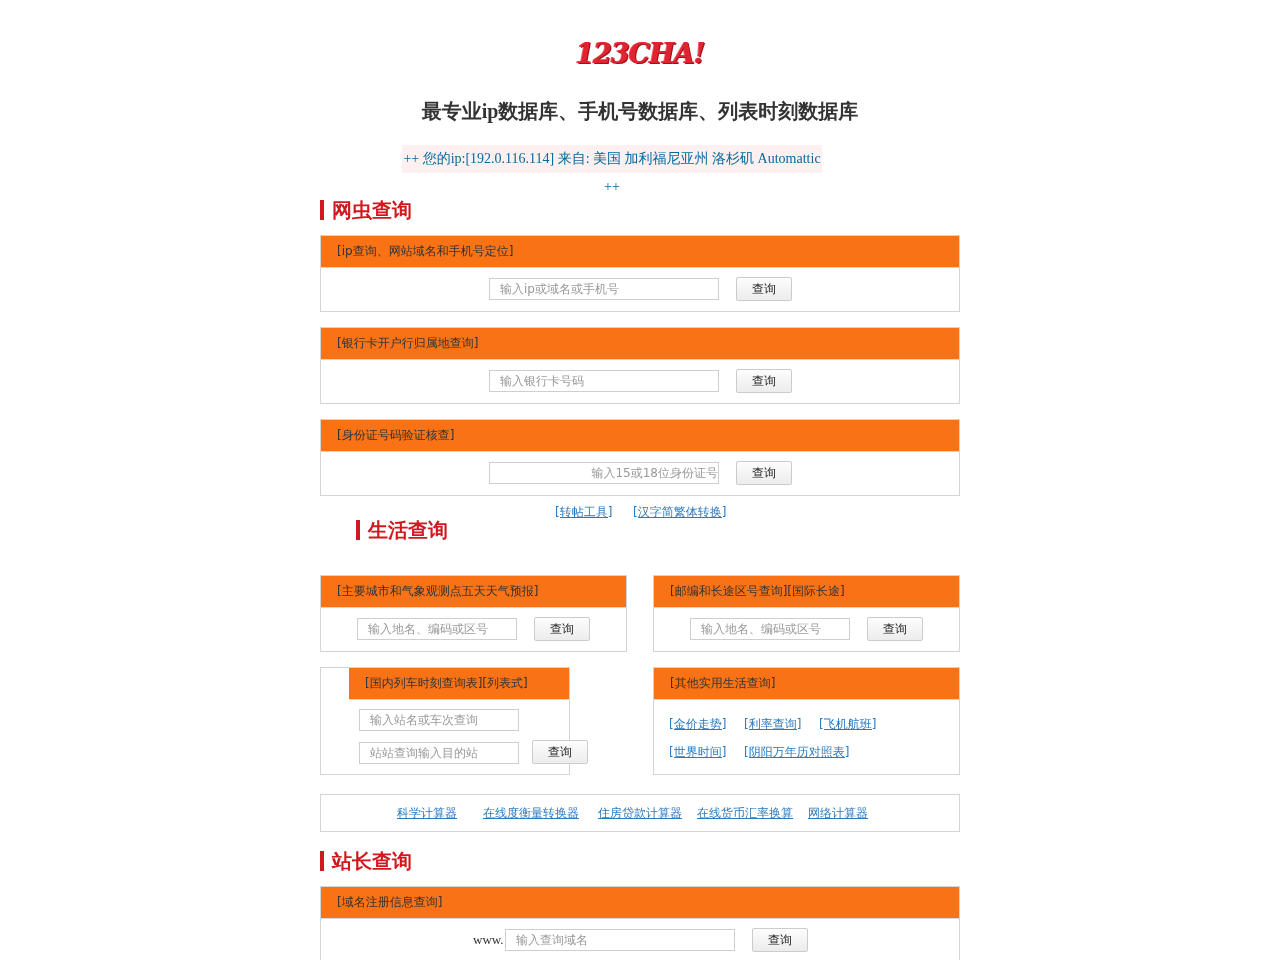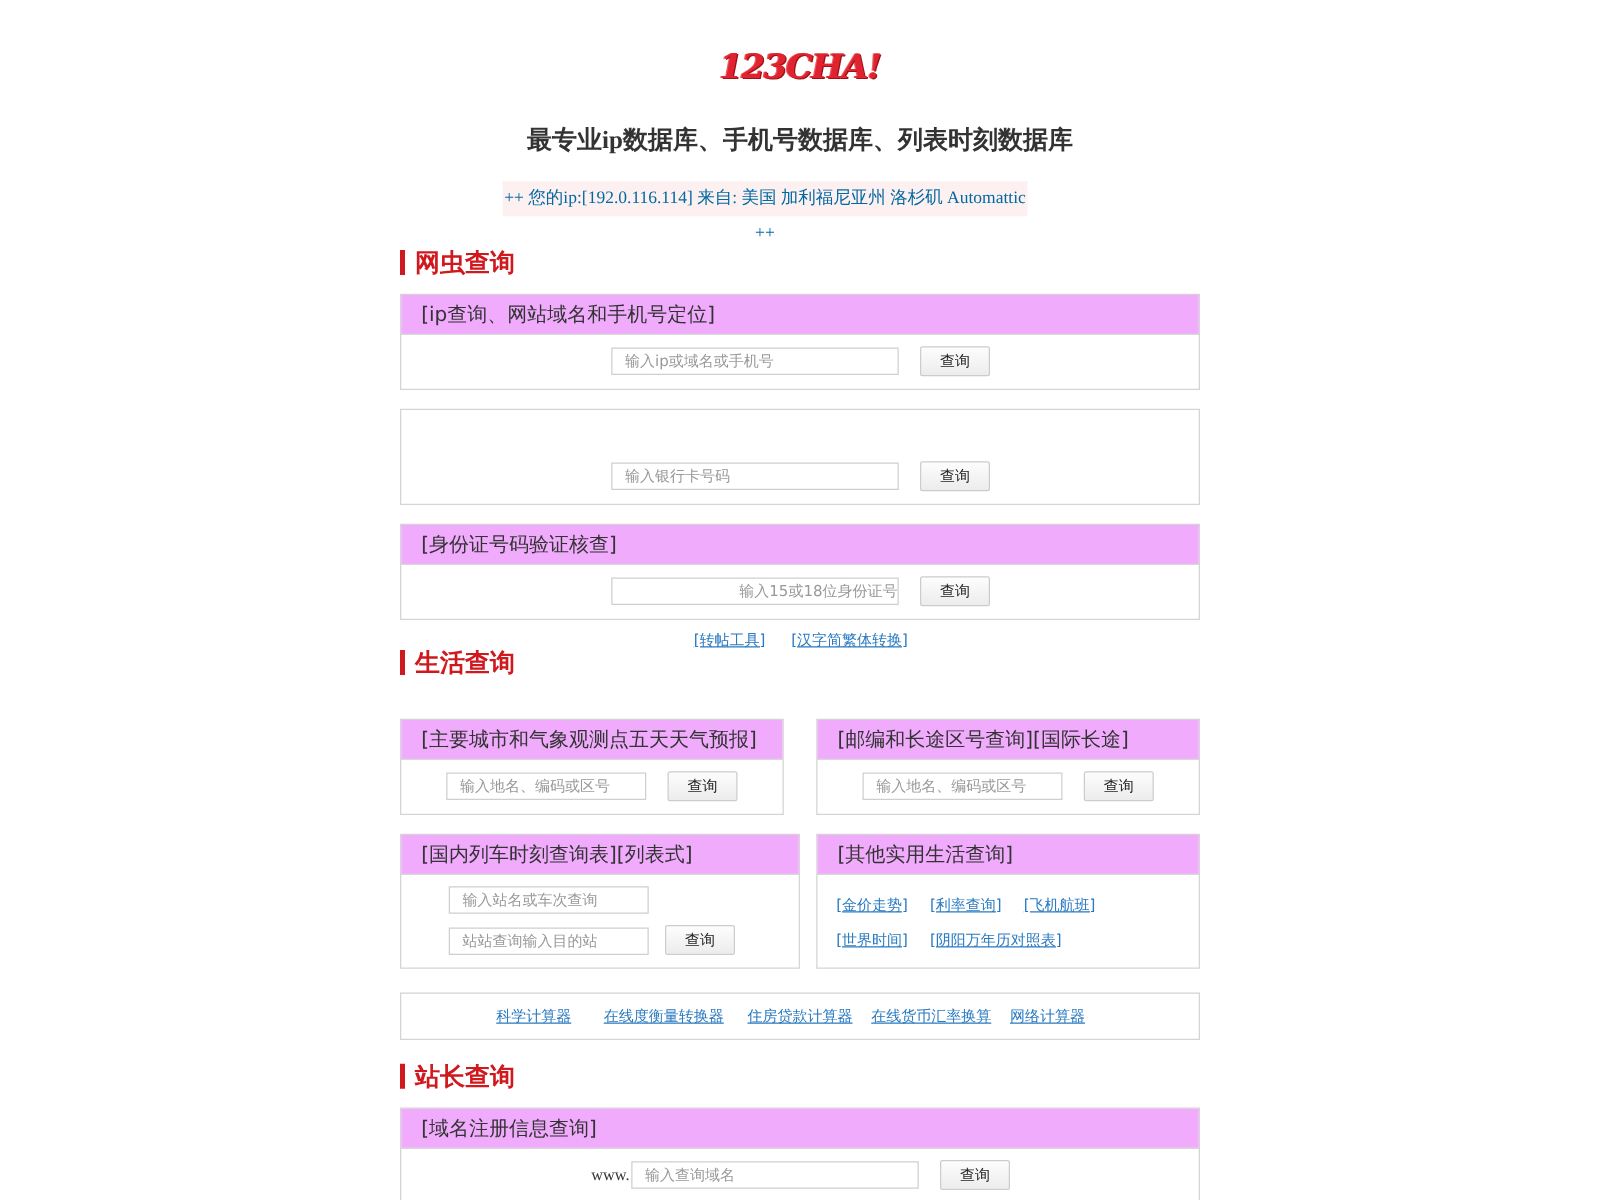--- a/index.html
+++ b/index.html
@@ -25,22 +25,22 @@
   }
 
   .sec-title {
     position: absolute; left: 320px; height: 20px; line-height: 20px;
     border-left: 4px solid #d0191f; padding-left: 8px;
     font-size: 20px; font-weight: bold; color: #d0191f;
   }
 
   .box { position: absolute; border: 1px solid #d4d4d4; background: #fff; }
   .box-head {
-    height: 32px; line-height: 31px; background: #f0abfc; border-bottom: 1px solid #d8d8d8;
-    padding-left: 16px; font-size: 16px; color: #333;
+    height: 32px; line-height: 31px; background: #f97316; border-bottom: 1px solid #d8d8d8;
+    padding-left: 16px; font-size: 12px; color: #333;
   }
   .inp {
     position: absolute; height: 22px; border: 1px solid #cfcfcf; background: #fff;
     font-size: 12px; color: #999; line-height: 20px; padding-left: 10px;
     font-family: "DejaVu Sans", sans-serif;
   }
   .btn {
     position: absolute; width: 56px; height: 24px; border: 1px solid #ccc; border-radius: 2px;
     background: linear-gradient(#fdfdfd, #ececec);
     font-size: 12px; color: #222; text-align: center; line-height: 22px;
@@ -57,48 +57,49 @@
 
 <div class="sec-title" style="top:200px;">网虫查询</div>
 
 <div class="box" style="top:235px; left:320px; width:640px; height:77px;">
   <div class="box-head">[ip查询、网站域名和手机号定位]</div>
   <div class="inp" style="left:168px; top:42px; width:230px;">输入ip或域名或手机号</div>
   <div class="btn" style="left:415px; top:41px;">查询</div>
 </div>
 
 <div class="box" style="top:327px; left:320px; width:640px; height:77px;">
+  <div class="box-head">[银行卡开户行归属地查询]</div>
   <div class="inp" style="left:168px; top:42px; width:230px;">输入银行卡号码</div>
   <div class="btn" style="left:415px; top:41px;">查询</div>
 </div>
 
 <div class="box" style="top:419px; left:320px; width:640px; height:77px;">
   <div class="box-head">[身份证号码验证核查]</div>
   <div class="inp" style="left:168px; top:42px; width:230px;text-align:right;">输入15或18位身份证号</div>
   <div class="btn" style="left:415px; top:41px;">查询</div>
 </div>
 
 <a class="lnk" style="top:504px; left:555px;">[转帖工具]</a>
 <a class="lnk" style="top:504px; left:633px;">[汉字简繁体转换]</a>
 
-<div class="sec-title" style="top:520px;">生活查询</div>
+<div class="sec-title" style="top:520px;margin-left:36px;">生活查询</div>
 
 <div class="box" style="top:575px; left:320px; width:307px; height:77px;">
   <div class="box-head">[主要城市和气象观测点五天天气预报]</div>
   <div class="inp" style="left:36px; top:42px; width:160px;">输入地名、编码或区号</div>
   <div class="btn" style="left:213px; top:41px;">查询</div>
 </div>
 
 <div class="box" style="top:575px; left:653px; width:307px; height:77px;">
   <div class="box-head">[邮编和长途区号查询][国际长途]</div>
   <div class="inp" style="left:36px; top:42px; width:160px;">输入地名、编码或区号</div>
   <div class="btn" style="left:213px; top:41px;">查询</div>
 </div>
 
-<div class="box" style="top:667px; left:320px; width:320px; height:108px;">
+<div class="box" style="top:667px; left:320px; width:250px; height:108px;padding-left:28px;">
   <div class="box-head">[国内列车时刻查询表][列表式]</div>
   <div class="inp" style="left:38px; top:41px; width:160px;">输入站名或车次查询</div>
   <div class="inp" style="left:38px; top:74px; width:160px;">站站查询输入目的站</div>
   <div class="btn" style="left:211px; top:72px;">查询</div>
 </div>
 
 <div class="box" style="top:667px; left:653px; width:307px; height:108px;">
   <div class="box-head">[其他实用生活查询]</div>
   <a class="lnk" style="left:15px; top:48px;">[金价走势]</a>
   <a class="lnk" style="left:90px; top:48px;">[利率查询]</a>

